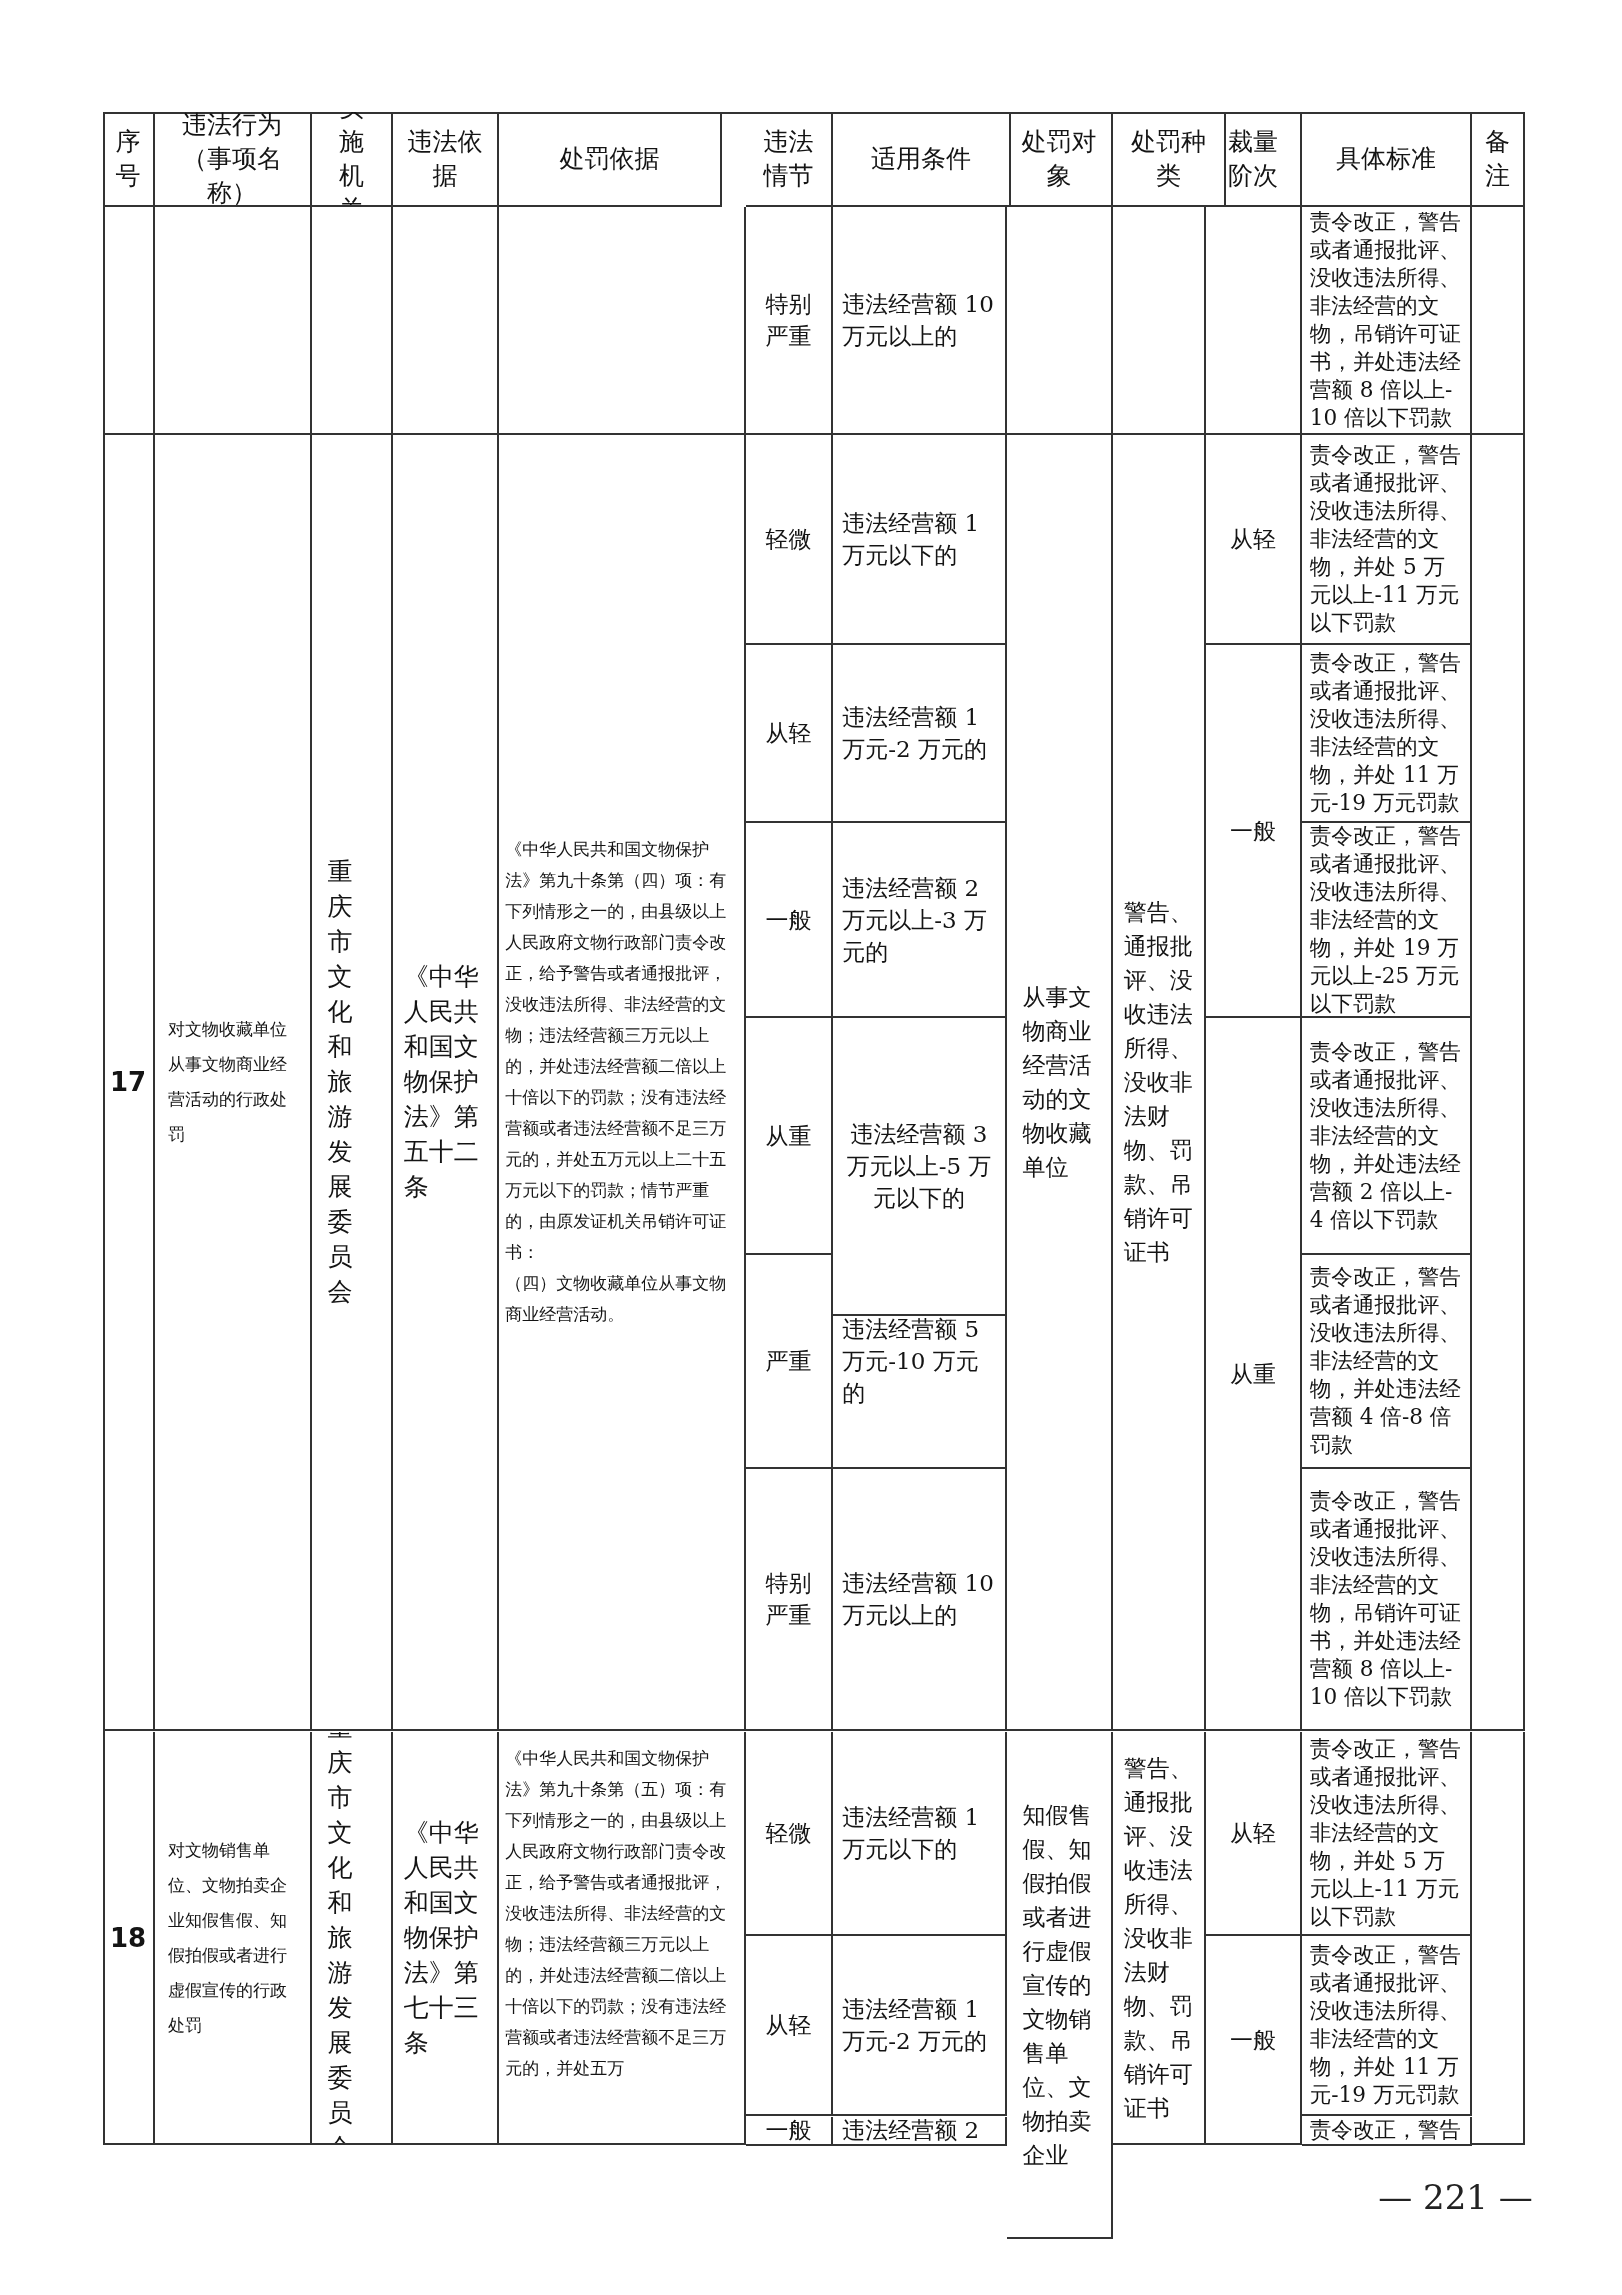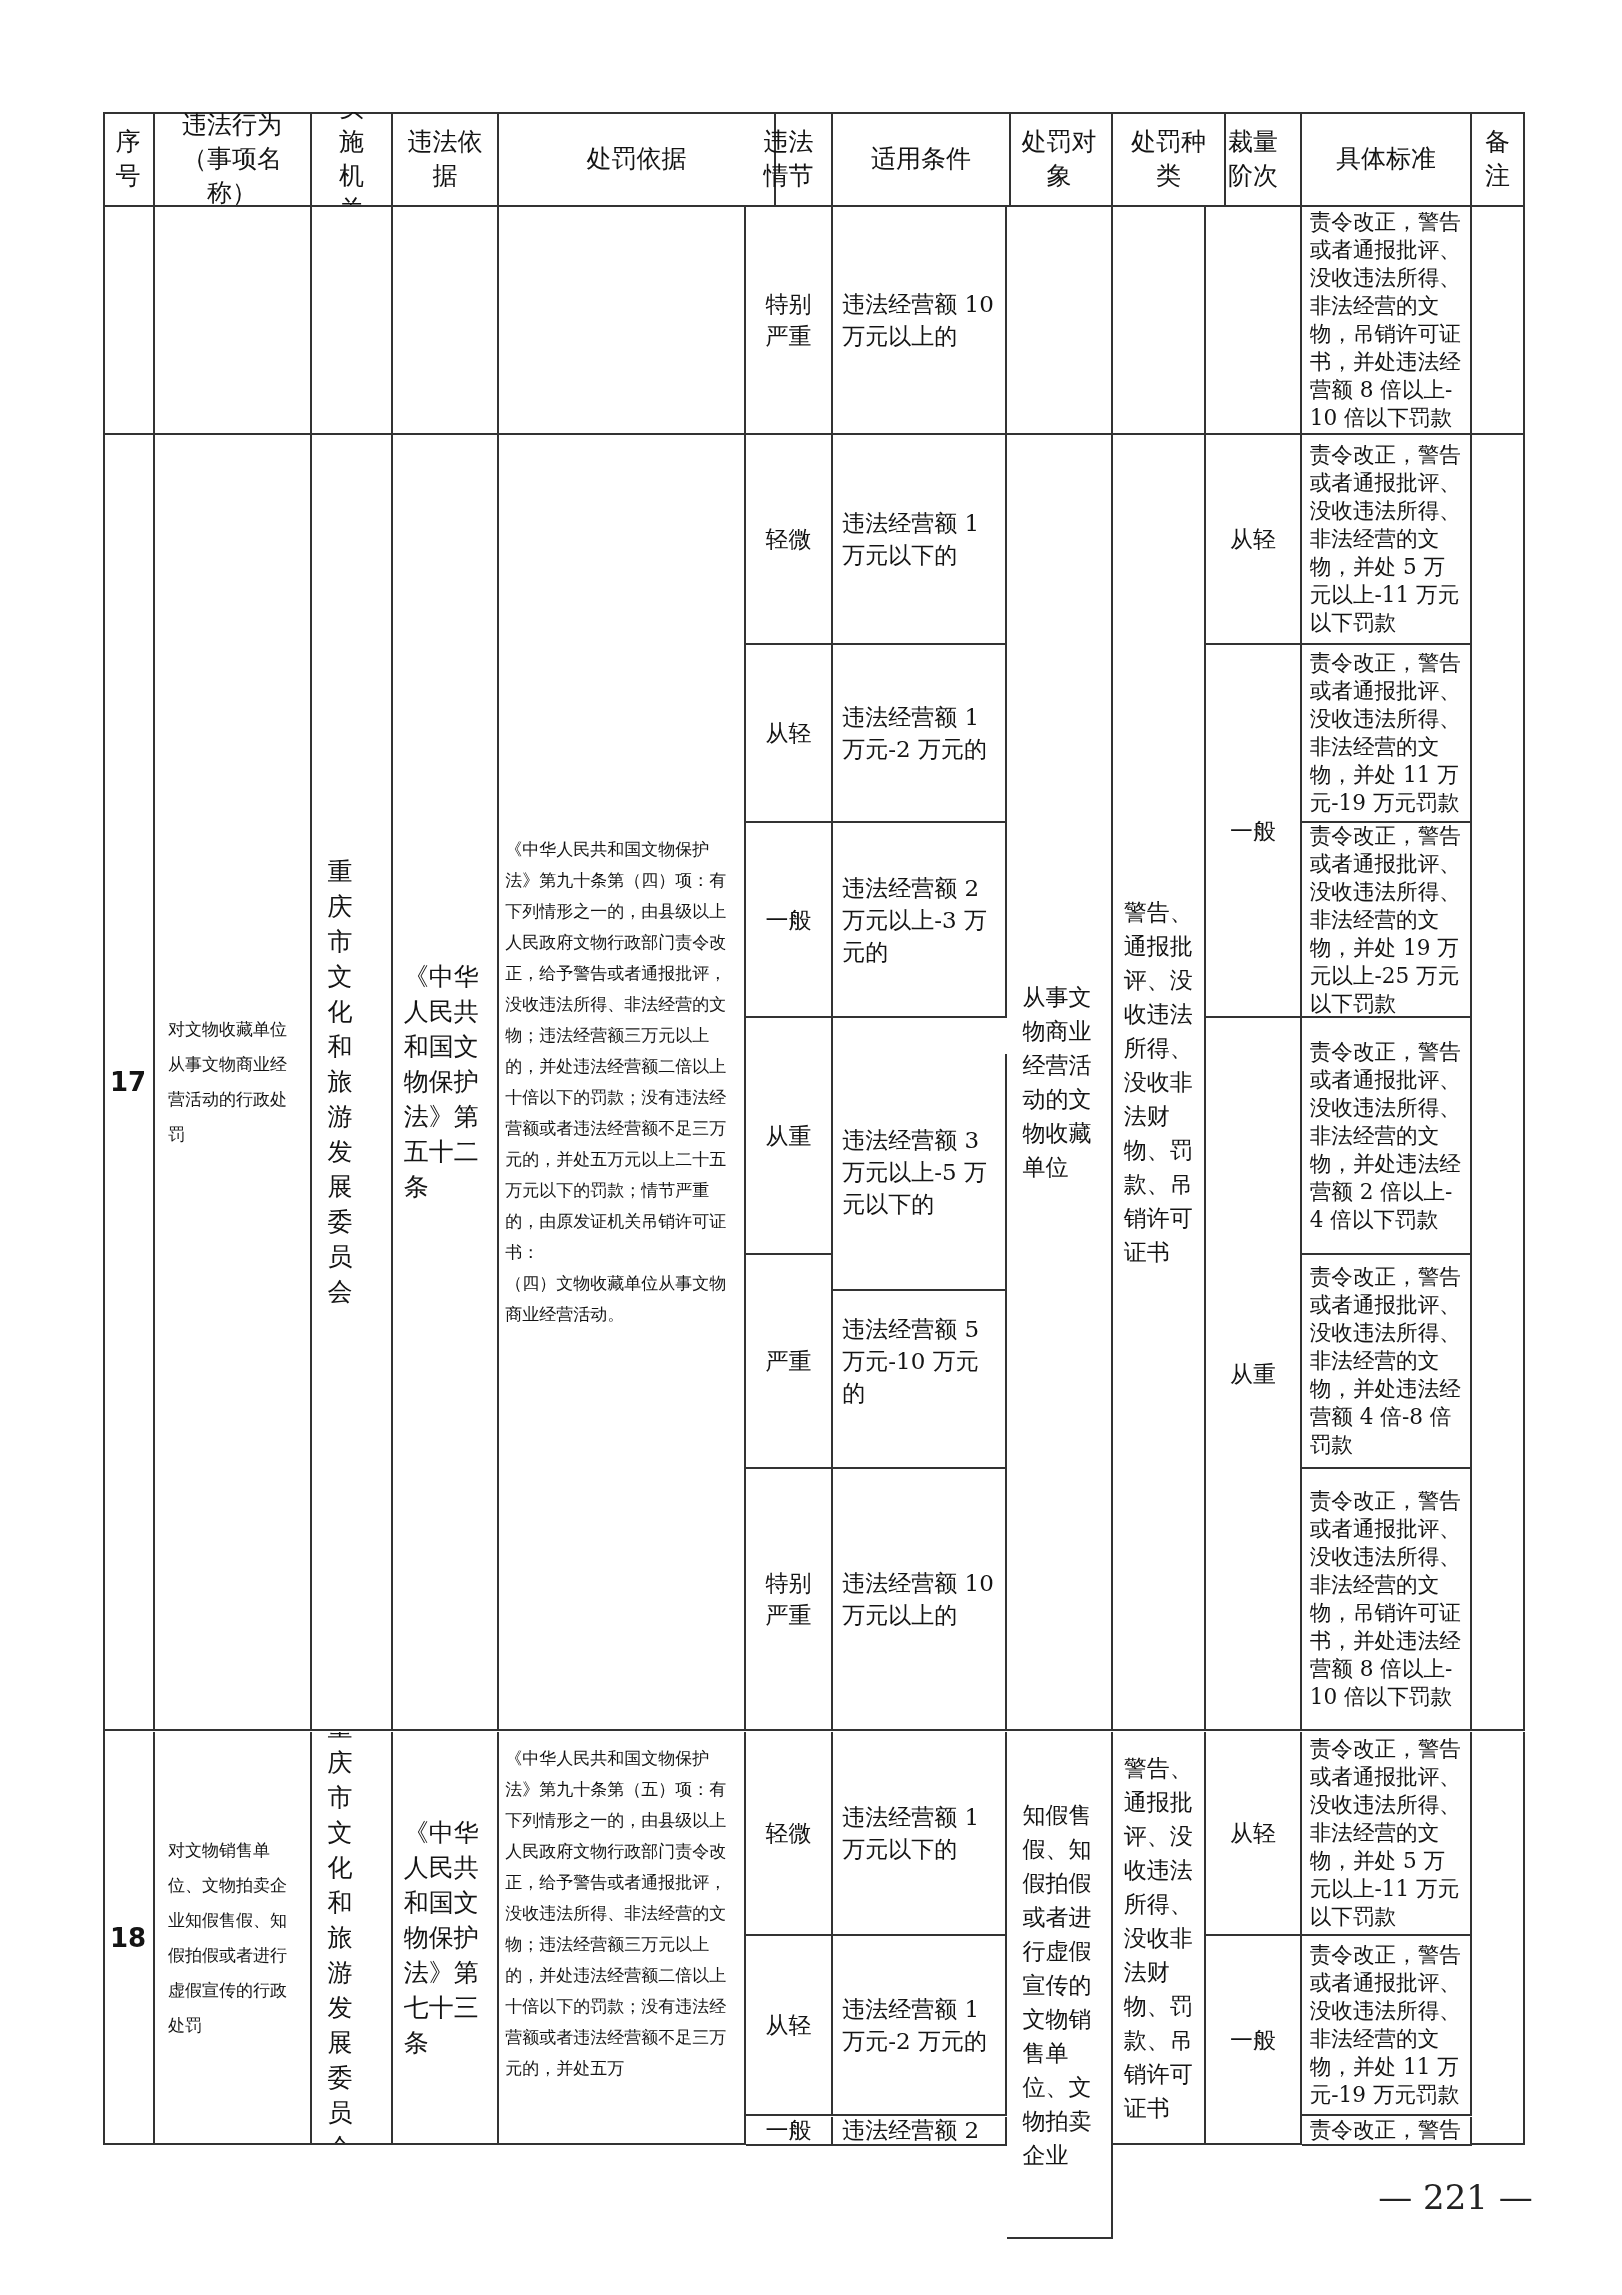--- a/index.html
+++ b/index.html
@@ -46,21 +46,21 @@
 </head>
 <body>
 
 <div class="page">
   <div class="frame"></div>
 
   <div class="cell hdr" style="left:103px;top:112px;width:52px;height:95px;padding:0 10.8px;">序号</div>
   <div class="cell hdr" style="left:154px;top:112px;width:158px;height:95px;padding:0 15.4px;">违法行为（事项名称）</div>
   <div class="cell hdr" style="left:312px;top:112px;width:81px;height:95px;padding:0 15.4px;">实施机关</div>
   <div class="cell hdr" style="left:393px;top:112px;width:106px;height:95px;padding:0 10.8px;">违法依据</div>
-  <div class="cell hdr" style="left:499px;top:112px;width:277px;height:95px;">处罚依据</div>
+  <div class="cell hdr" style="left:499px;top:112px;width:223px;height:95px;">处罚依据</div>
   <div class="cell hdr" style="left:746px;top:112px;width:87px;height:95px;padding:0 17px;">违法情节</div>
   <div class="cell hdr" style="left:833px;top:112px;width:178px;height:95px;">适用条件</div>
   <div class="cell hdr" style="left:1007px;top:112px;width:106px;height:95px;padding:0 10.8px;">处罚对象</div>
   <div class="cell hdr" style="left:1113px;top:112px;width:113px;height:95px;padding:0 14px;">处罚种类</div>
   <div class="cell hdr" style="left:1206px;top:112px;width:96px;height:95px;padding:0 17px;">裁量阶次</div>
   <div class="cell hdr" style="left:1302px;top:112px;width:170px;height:95px;">具体标准</div>
   <div class="cell hdr" style="left:1472px;top:112px;width:53px;height:95px;padding:0 12.3px;">备注</div>
 
   <div class="cell" style="left:103px;top:207px;width:52px;height:228px;"></div>
   <div class="cell" style="left:154px;top:207px;width:158px;height:228px;"></div>
@@ -95,21 +95,21 @@
 
   <div class="cell" style="left:746px;top:645px;width:87px;height:178px;">从轻</div>
   <div class="cell cond txt-l" style="left:833px;top:645px;width:174px;height:178px;">违法经营额 1 万元-2 万元的</div>
   <div class="cell std txt-l" style="left:1302px;top:645px;width:170px;height:178px;">责令改正，警告或者通报批评、没收违法所得、非法经营的文物，并处 11 万元-19 万元罚款</div>
 
   <div class="cell" style="left:746px;top:823px;width:87px;height:195px;">一般</div>
   <div class="cell cond txt-l" style="left:833px;top:823px;width:174px;height:195px;">违法经营额 2 万元以上-3 万元的</div>
   <div class="cell std txt-l" style="left:1302px;top:823px;width:170px;height:195px;">责令改正，警告或者通报批评、没收违法所得、非法经营的文物，并处 19 万元以上-25 万元以下罚款</div>
 
   <div class="cell" style="left:746px;top:1018px;width:87px;height:237px;">从重</div>
-  <div class="cell cond txt-l" style="left:833px;top:1054px;width:174px;height:237px;">违法经营额 3 万元以上-5 万元以下的</div>
+  <div class="cell cond txt-l" style="left:833px;top:1018px;width:174px;height:298px;text-align:center;">违法经营额 3 万元以上-5 万元以下的</div>
   <div class="cell std txt-l" style="left:1302px;top:1018px;width:170px;height:237px;">责令改正，警告或者通报批评、没收违法所得、非法经营的文物，并处违法经营额 2 倍以上-4 倍以下罚款</div>
 
   <div class="cell" style="left:746px;top:1255px;width:87px;height:214px;">严重</div>
   <div class="cell cond txt-l" style="left:833px;top:1255px;width:174px;height:214px;">违法经营额 5 万元-10 万元的</div>
   <div class="cell std txt-l" style="left:1302px;top:1255px;width:170px;height:214px;">责令改正，警告或者通报批评、没收违法所得、非法经营的文物，并处违法经营额 4 倍-8 倍罚款</div>
 
   <div class="cell" style="left:746px;top:1469px;width:87px;height:262px;">特别严重</div>
   <div class="cell cond txt-l" style="left:833px;top:1469px;width:174px;height:262px;">违法经营额 10 万元以上的</div>
   <div class="cell std txt-l" style="left:1302px;top:1469px;width:170px;height:262px;">责令改正，警告或者通报批评、没收违法所得、非法经营的文物，吊销许可证书，并处违法经营额 8 倍以上-10 倍以下罚款</div>
 

